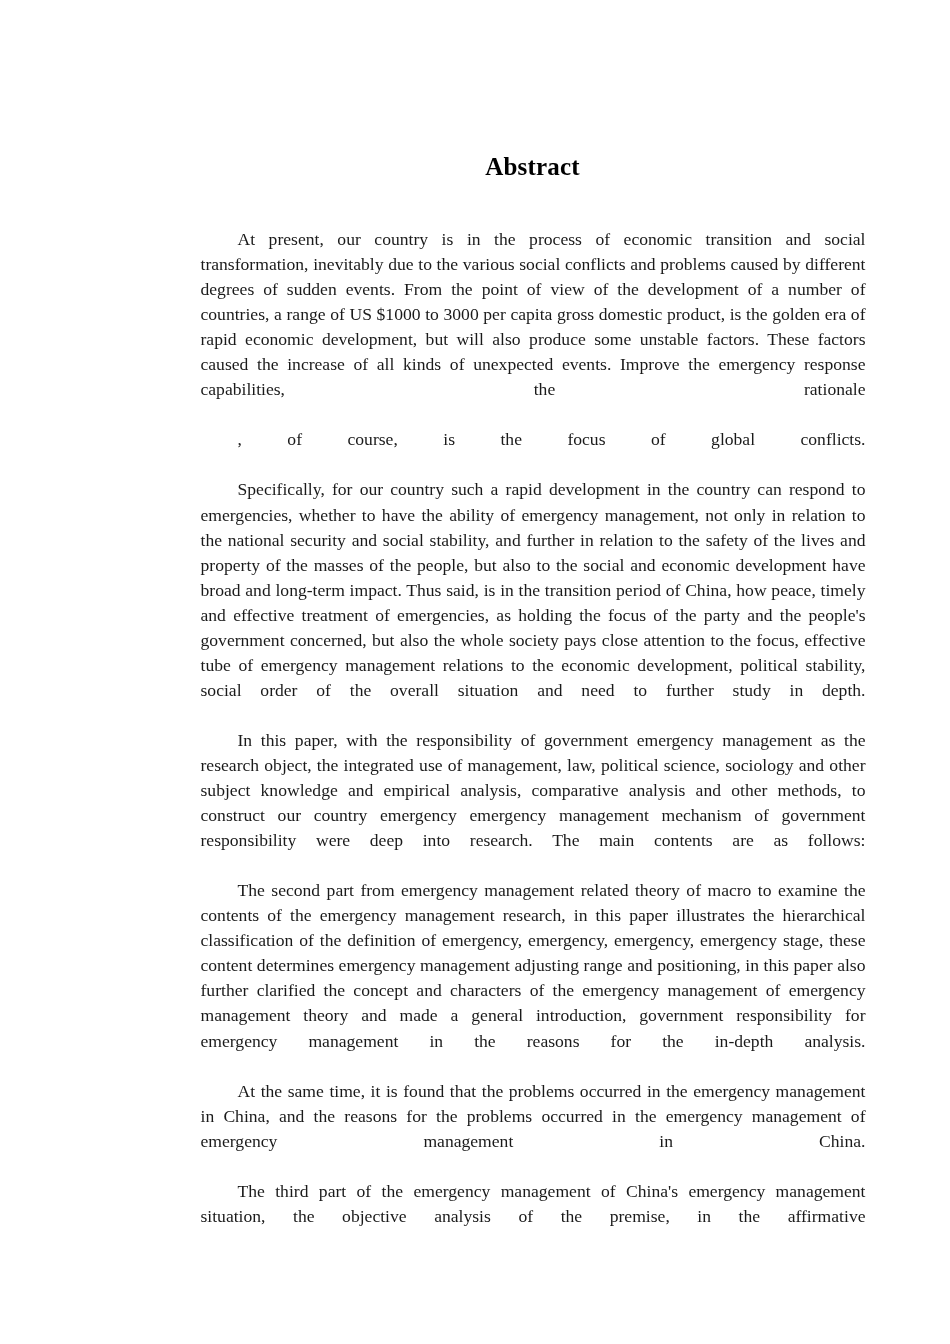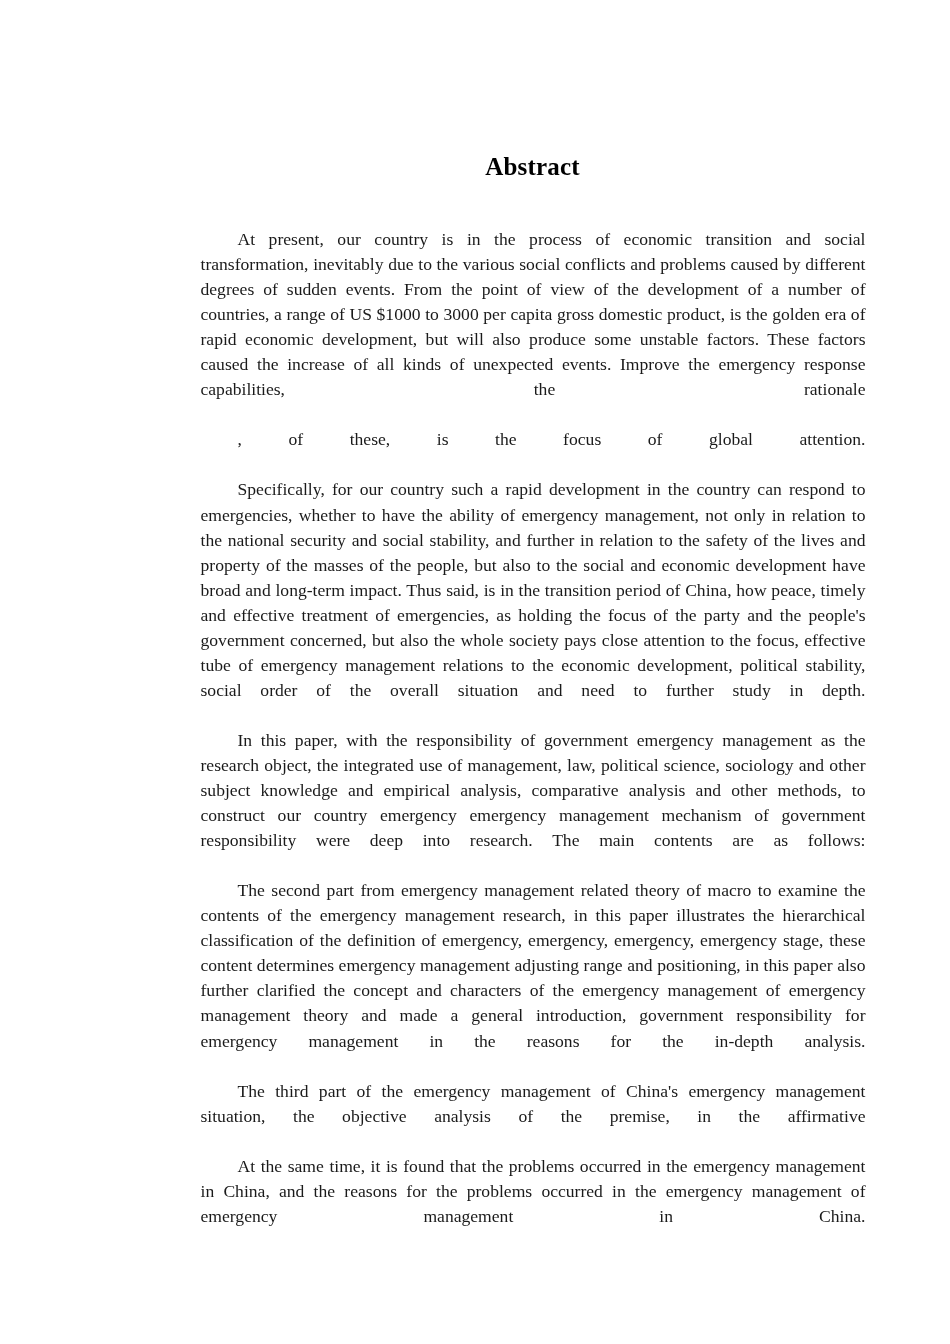--- a/index.html
+++ b/index.html
@@ -78,21 +78,21 @@
 <body>
 
 <div class="page">
 
   <div class="title-block">
     <h1 class="doc-title">Abstract</h1>
   </div>
 
   <div class="body-block">
     <p class="para">At present, our country is in the process of economic transition and social transformation, inevitably due to the various social conflicts and problems caused by different degrees of sudden events. From the point of view of the development of a number of countries, a range of US $1000 to 3000 per capita gross domestic product, is the golden era of rapid economic development, but will also produce some unstable factors. These factors caused the increase of all kinds of unexpected events. Improve the emergency response capabilities, the rationale</p>
-    <p class="para">, of these, is the focus of global attention.</p>
+    <p class="para">, of course, is the focus of global conflicts.</p>
     <p class="para">Specifically, for our country such a rapid development in the country can respond to emergencies, whether to have the ability of emergency management, not only in relation to the national security and social stability, and further in relation to the safety of the lives and property of the masses of the people, but also to the social and economic development have broad and long-term impact. Thus said, is in the transition period of China, how peace, timely and effective treatment of emergencies, as holding the focus of the party and the people's government concerned, but also the whole society pays close attention to the focus, effective tube of emergency management relations to the economic development, political stability, social order of the overall situation and need to further study in depth.</p>
     <p class="para">In this paper, with the responsibility of government emergency management as the research object, the integrated use of management, law, political science, sociology and other subject knowledge and empirical analysis, comparative analysis and other methods, to construct our country emergency emergency management mechanism of government responsibility were deep into research. The main contents are as follows:</p>
     <p class="para">The second part from emergency management related theory of macro to examine the contents of the emergency management research, in this paper illustrates the hierarchical classification of the definition of emergency, emergency, emergency, emergency stage, these content determines emergency management adjusting range and positioning, in this paper also further clarified the concept and characters of the emergency management of emergency management theory and made a general introduction, government responsibility for emergency management in the reasons for the in-depth analysis.</p>
+    <p class="para">At the same time, it is found that the problems occurred in the emergency management in China, and the reasons for the problems occurred in the emergency management of emergency management in China.</p>
     <p class="para">The third part of the emergency management of China's emergency management situation, the objective analysis of the premise, in the affirmative</p>
-    <p class="para">At the same time, it is found that the problems occurred in the emergency management in China, and the reasons for the problems occurred in the emergency management of emergency management in China.</p>
   </div>
 
 </div>
 
 </body></html>

